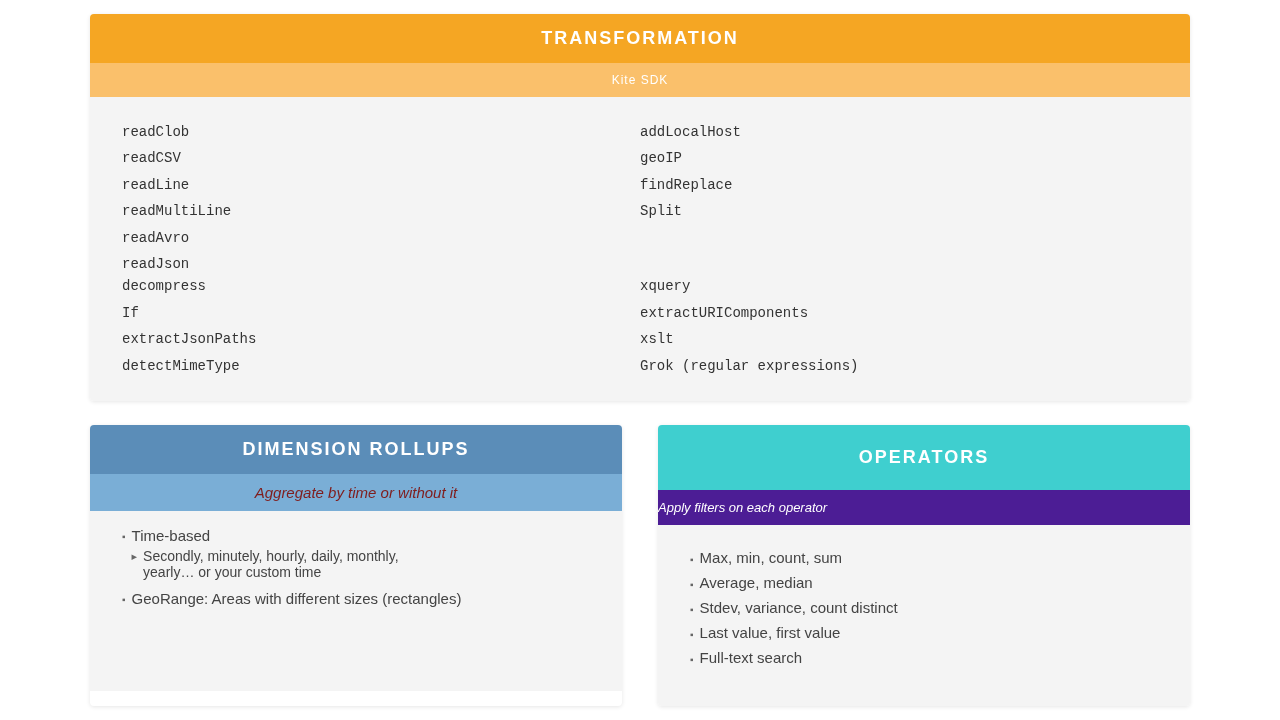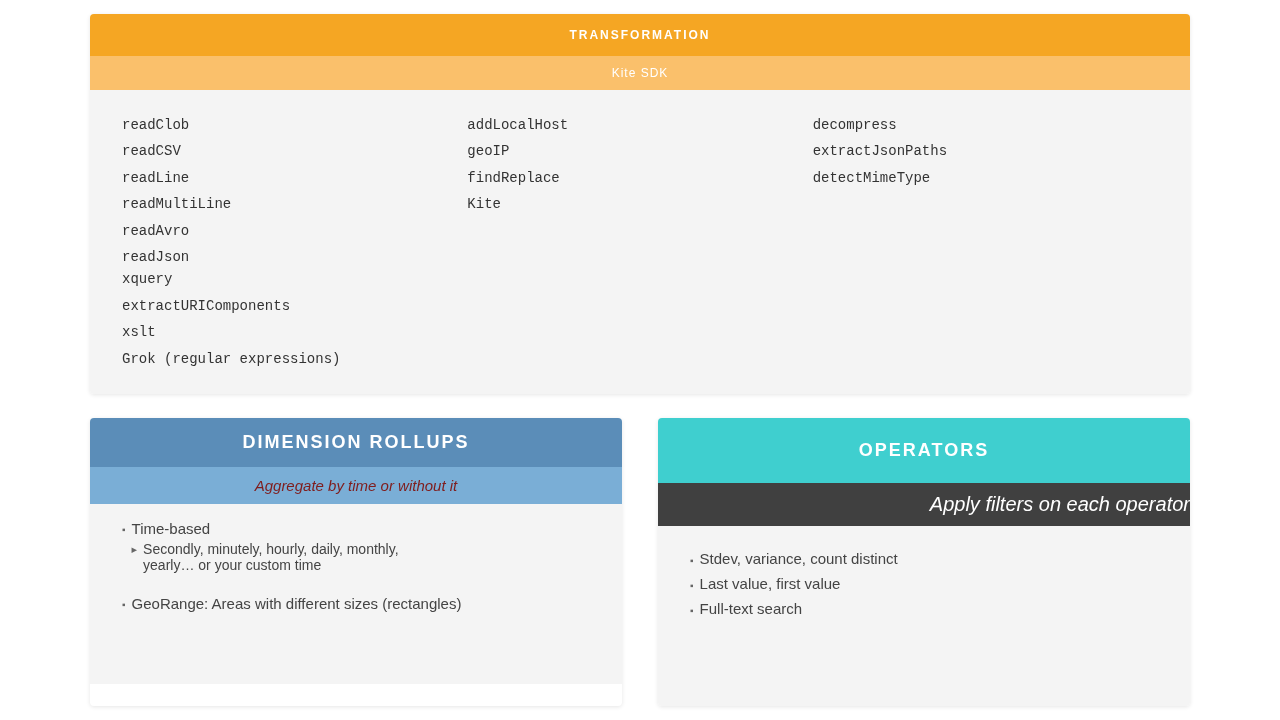--- a/index.html
+++ b/index.html
@@ -22,38 +22,38 @@
     .transformation-block {
       border-radius: 4px;
       overflow: hidden;
       box-shadow: 0 1px 4px rgba(0,0,0,0.1);
     }
     .transformation-header {
       background: #F5A623;
       color: #fff;
       text-align: center;
       padding: 14px 0;
-      font-size: 12px;
+      font-size: 18px;
       font-weight: 700;
       letter-spacing: 2px;
       text-transform: uppercase;
     }
     .kite-sdk-header {
       background: #FAC06B;
       color: #fff;
       text-align: center;
       padding: 10px 0;
       font-size: 12px;
       font-weight: 400;
       letter-spacing: 1px;
     }
     .transformation-body {
       background: #f4f4f4;
       display: grid;
-      grid-template-columns: 1fr 1fr 1fr;
+      grid-template-columns: 1fr 1fr;
       padding: 24px 32px;
       gap: 0;
     }
     .trans-col {
       display: flex;
       flex-direction: column;
       gap: 4px;
     }
     .trans-col span {
       font-family: 'Courier New', Courier, monospace;
@@ -119,21 +119,21 @@
       margin-top: 4px;
       flex-shrink: 0;
     }
     .sub-list {
       margin-top: 4px;
       padding-left: 16px;
     }
     .sub-list li {
       font-size: 14px;
       color: #444;
-      margin-bottom: 16px;
+      margin-bottom: 4px;
       display: flex;
       align-items: flex-start;
       gap: 6px;
     }
     .sub-list li::before {
       content: '▸';
       color: #666;
       font-size: 11px;
       margin-top: 2px;
       flex-shrink: 0;
@@ -149,25 +149,25 @@
       background: #3FCFCF;
       color: #fff;
       text-align: center;
       padding: 22px 0;
       font-size: 18px;
       font-weight: 700;
       letter-spacing: 2px;
       text-transform: uppercase;
     }
     .operators-sub {
-      background: #404040;
-      color: #fff;
-      text-align: right;
+      background: #4c1d95;
+      color: #fff;
+      text-align: left;
       padding: 10px 0;
-      font-size: 20px;
+      font-size: 13px;
       font-style: italic;
       font-weight: 400;
     }
     .operators-body {
       background: #f4f4f4;
       padding: 24px 32px 32px 32px;
       min-height: 180px;
     }
     .operators-body ul {
       list-style: none;
@@ -204,24 +204,25 @@
           <span>readCSV</span>
           <span>readLine</span>
           <span>readMultiLine</span>
           <span>readAvro</span>
           <span>readJson</span>
         </div>
       <div class="trans-col">
           <span>addLocalHost</span>
           <span>geoIP</span>
           <span>findReplace</span>
-          <span>Kite</span>
+          <span>Split</span>
         </div>
       <div class="trans-col">
           <span>decompress</span>
+          <span>If</span>
           <span>extractJsonPaths</span>
           <span>detectMimeType</span>
         </div>
       <div class="trans-col">
       <span>xquery</span>
           <span>extractURIComponents</span>
           <span>xslt</span>
           <span>Grok (regular expressions)</span>
         </div>
     </div>
@@ -250,20 +251,26 @@
         </ul>
       </div>
     </div>
 
     <div class="operators">
       <div class="operators-header">OPERATORS</div>
       <div class="operators-sub">Apply filters on each operator</div>
       <div class="operators-body">
         <ul>
           <li>
+              <span>Max, min, count, sum</span>
+            </li>
+          <li>
+              <span>Average, median</span>
+            </li>
+          <li>
               <span>Stdev, variance, count distinct</span>
             </li>
           <li>
               <span>Last value, first value</span>
             </li>
           <li>
               <span>Full-text search</span>
             </li>
         </ul>
       </div>

